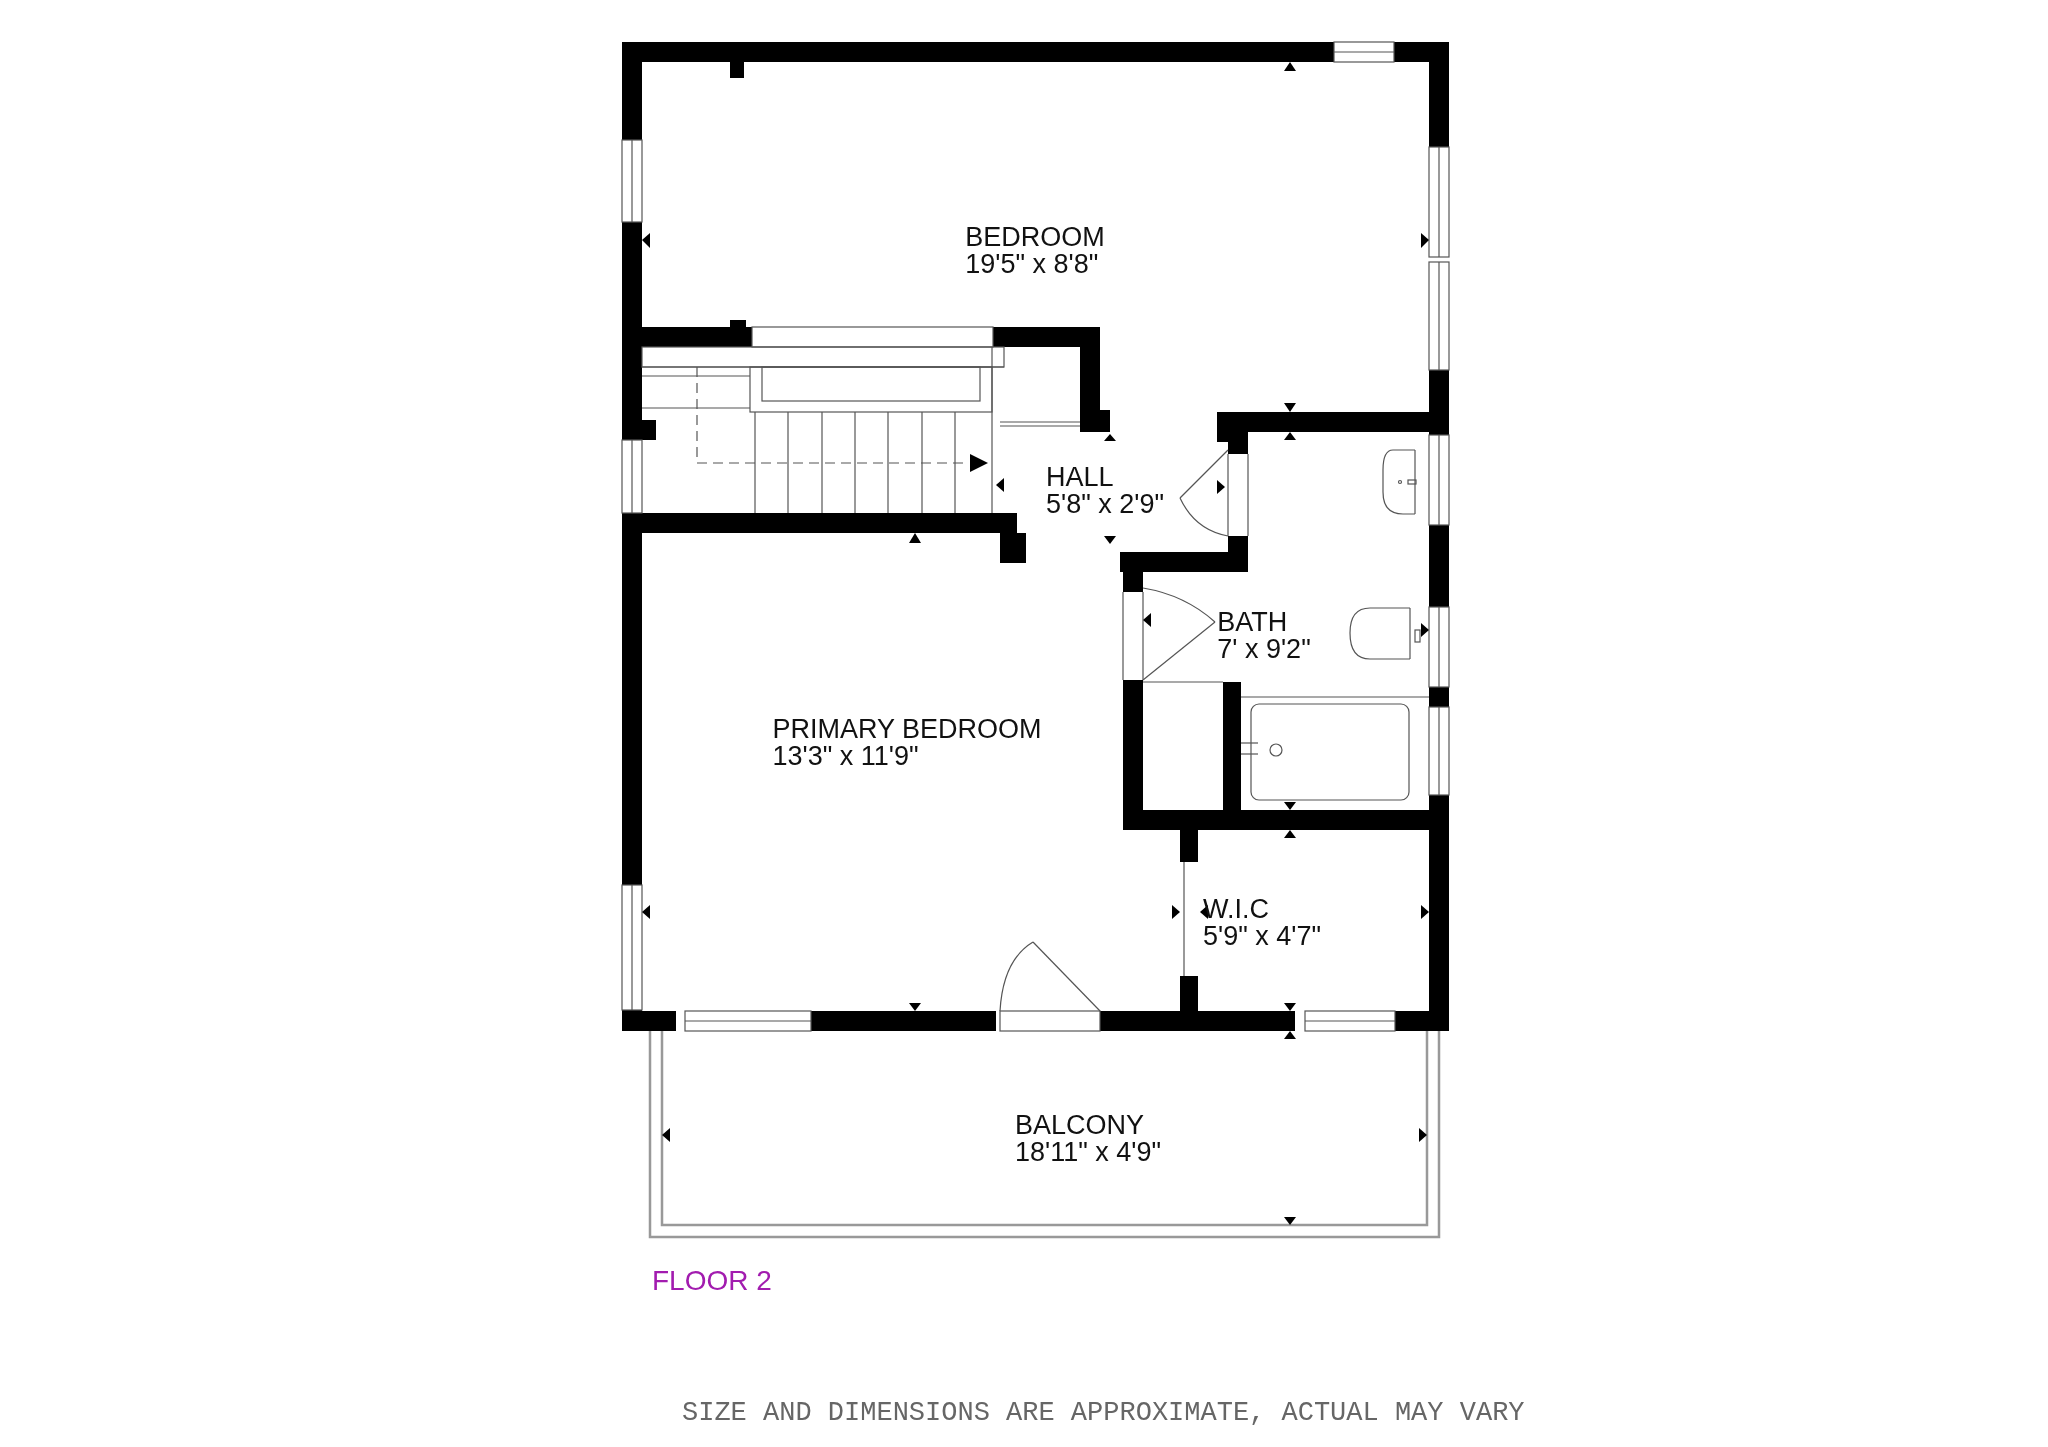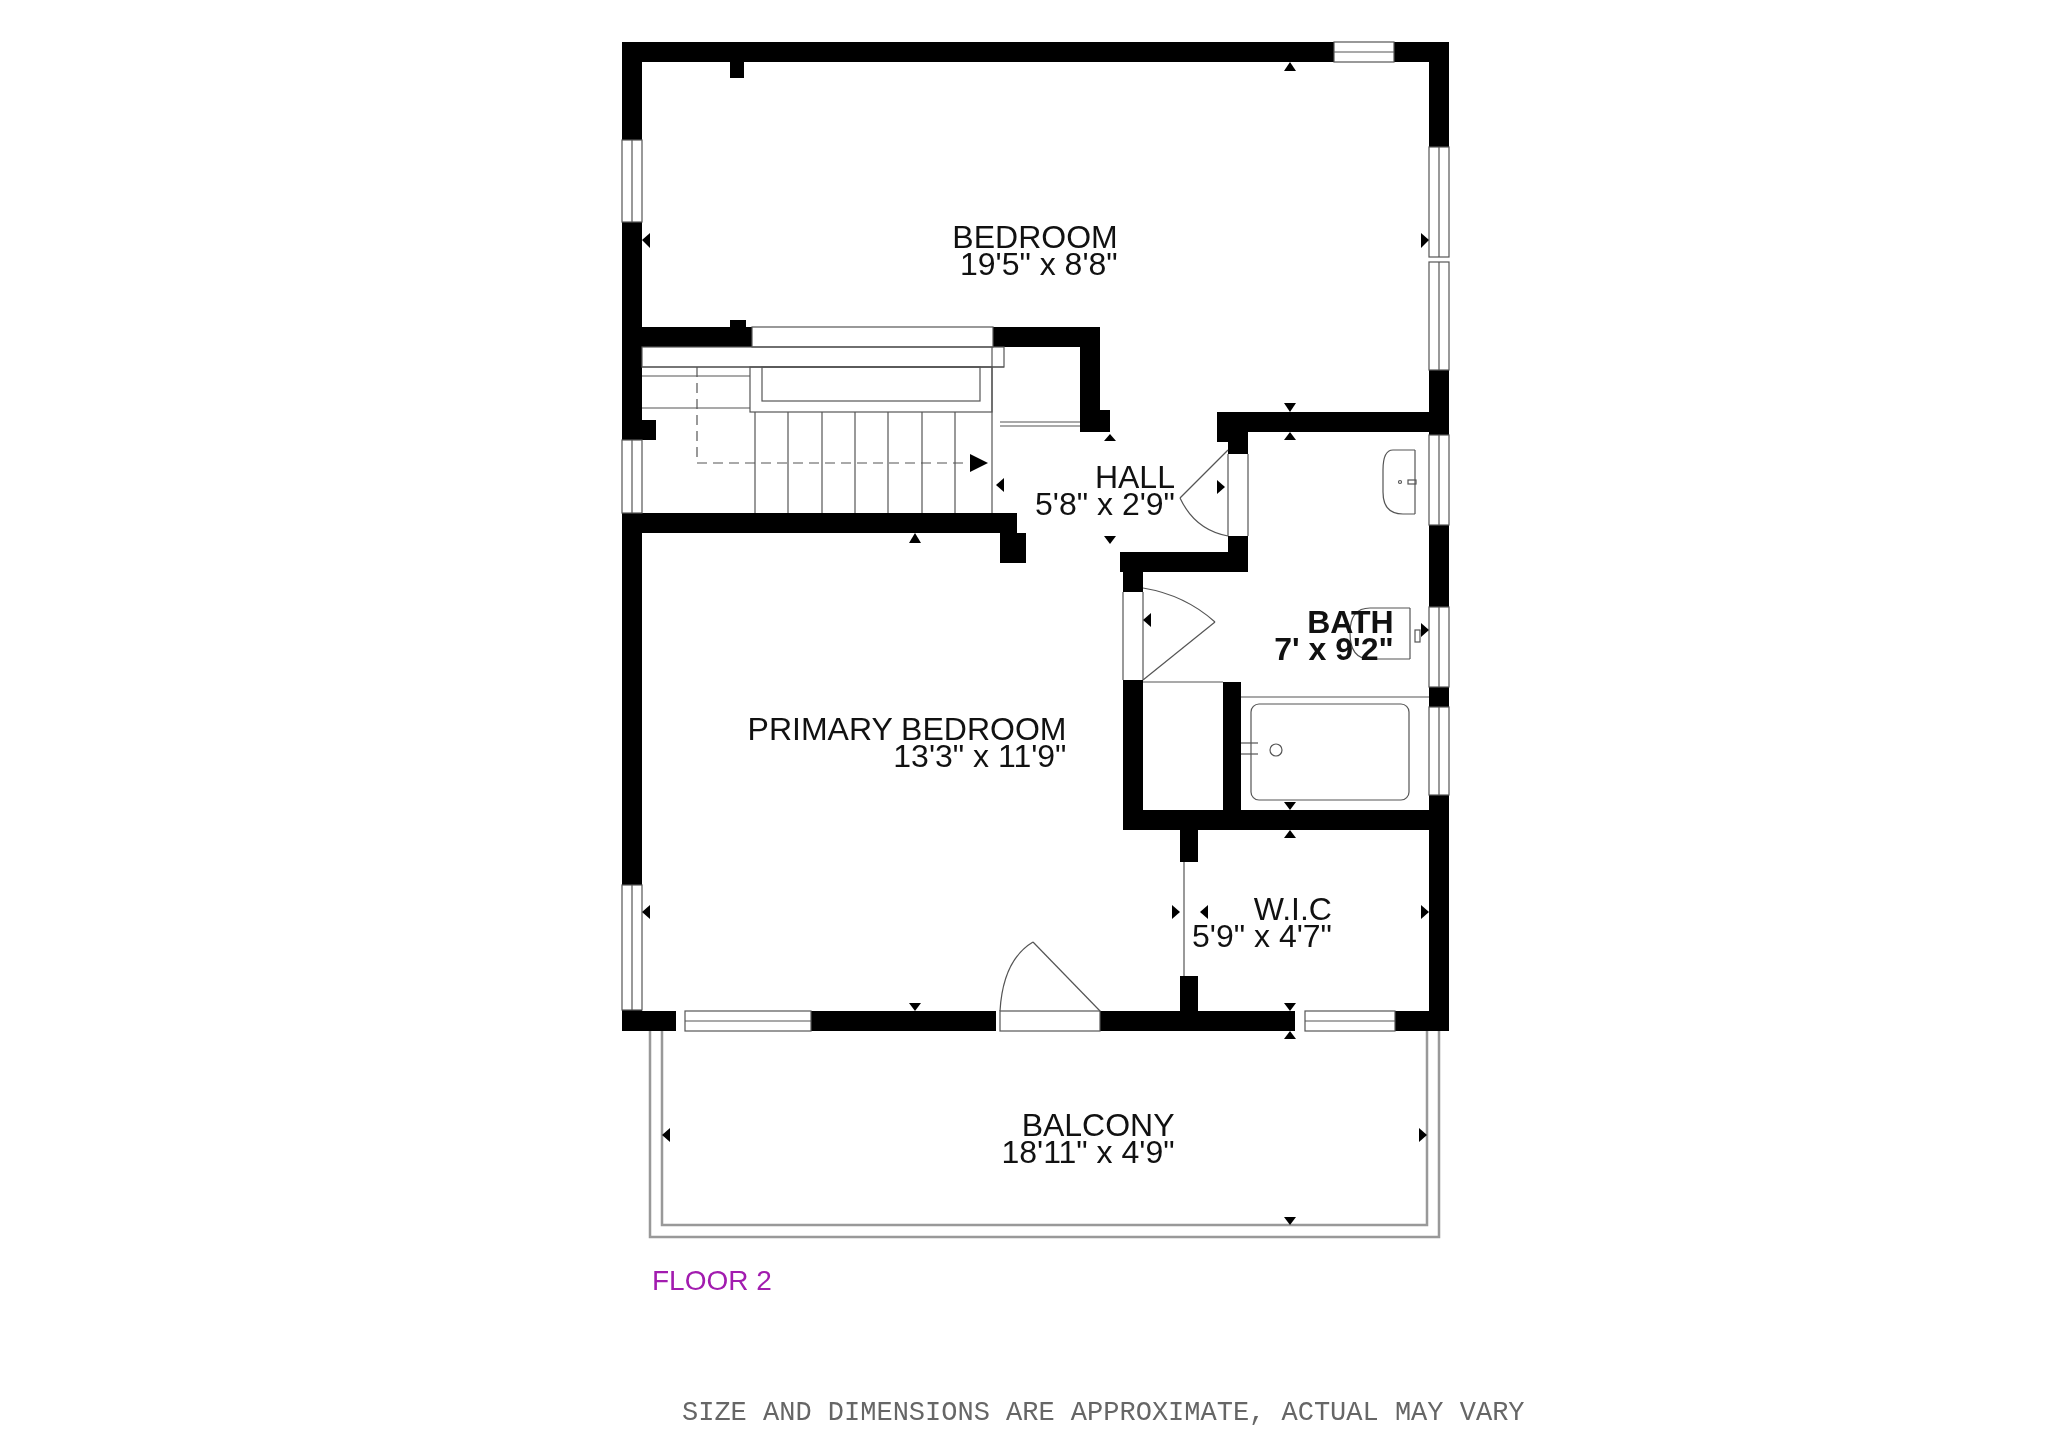--- a/index.html
+++ b/index.html
@@ -1,18 +1,18 @@
 <!DOCTYPE html>
 <html><head>
 <meta charset="utf-8">
 <style>
   html, body { margin: 0; padding: 0; background: #ffffff; }
   body { width: 2048px; height: 1447px; position: relative; overflow: hidden; font-family: "Liberation Sans", sans-serif; }
   #plan { position: absolute; left: 0; top: 0; width: 2048px; height: 1447px; }
-  .label { position: absolute; text-align: right; color: #111; font-family: "Liberation Sans", sans-serif; font-size: 32px; line-height: 27px; transform: translateX(-50%); white-space: nowrap; letter-spacing: 0px; }
+  .label { position: absolute; text-align: left; color: #111; font-family: "Liberation Sans", sans-serif; font-size: 27px; line-height: 27px; transform: translateX(-50%); white-space: nowrap; letter-spacing: 0px; }
   .label span { display: block; }
   .floor-label { position: absolute; left: 652px; top: 1265px; font-size: 28px; color: #a21caf; font-family: "Liberation Sans", sans-serif; }
   .disclaimer { position: absolute; left: 682px; top: 1398px; font-size: 27px; color: #666666; font-family: Liberation Mono, monospace; white-space: nowrap; }
 </style>
 </head>
 <body>
 
 <svg id="plan" viewBox="0 0 2048 1447" xmlns="http://www.w3.org/2000/svg">
 
   <g fill="none" stroke="#999" stroke-width="2.5">
@@ -181,21 +181,21 @@
 </svg>
 
 <div class="label" style="left:1035px; top:224px;">
   <span>BEDROOM</span>
   <span>19'5" x 8'8"</span>
 </div>
 <div class="label" style="left:1105px; top:464px;">
   <span>HALL</span>
   <span>5'8" x 2'9"</span>
 </div>
-<div class="label" style="left:1334px; top:609px;font-weight:bold;">
+<div class="label" style="left:1264px; top:609px;">
   <span>BATH</span>
   <span>7' x 9'2"</span>
 </div>
 <div class="label" style="left:907px; top:716px;">
   <span>PRIMARY BEDROOM</span>
   <span>13'3" x 11'9"</span>
 </div>
 <div class="label" style="left:1262px; top:896px;">
   <span>W.I.C</span>
   <span>5'9" x 4'7"</span>

